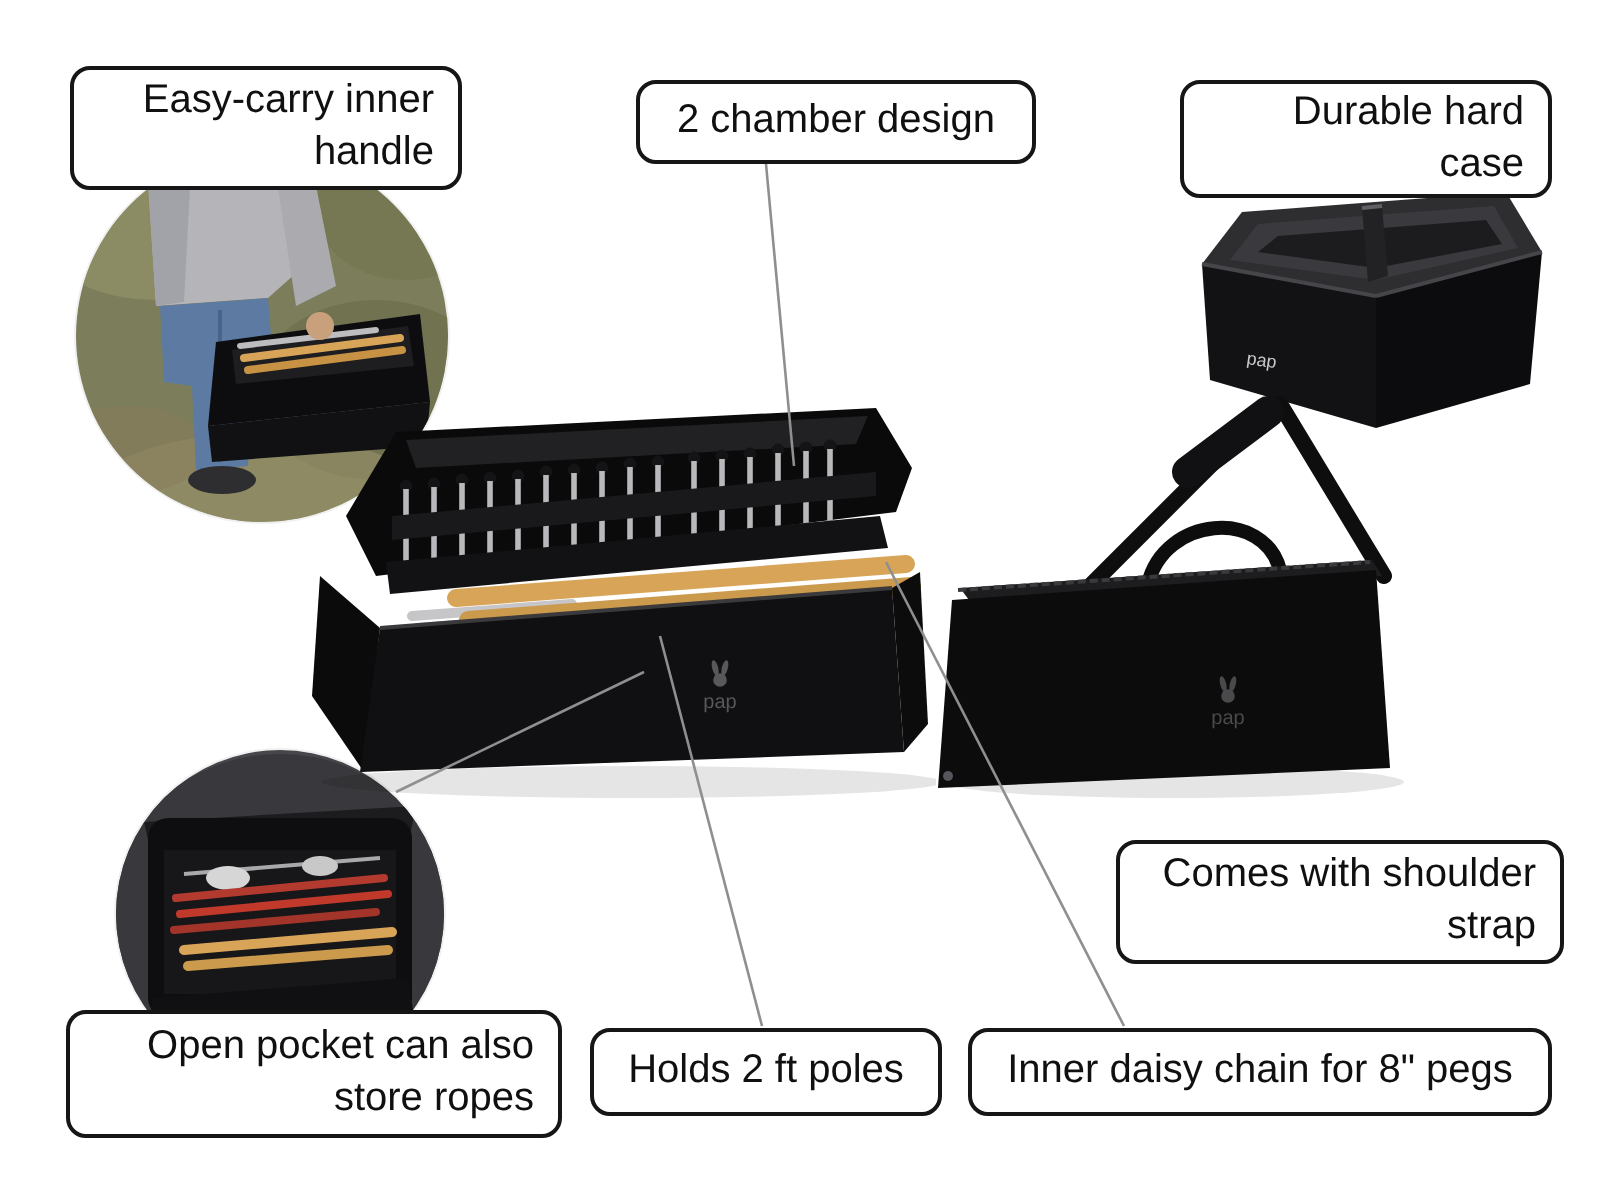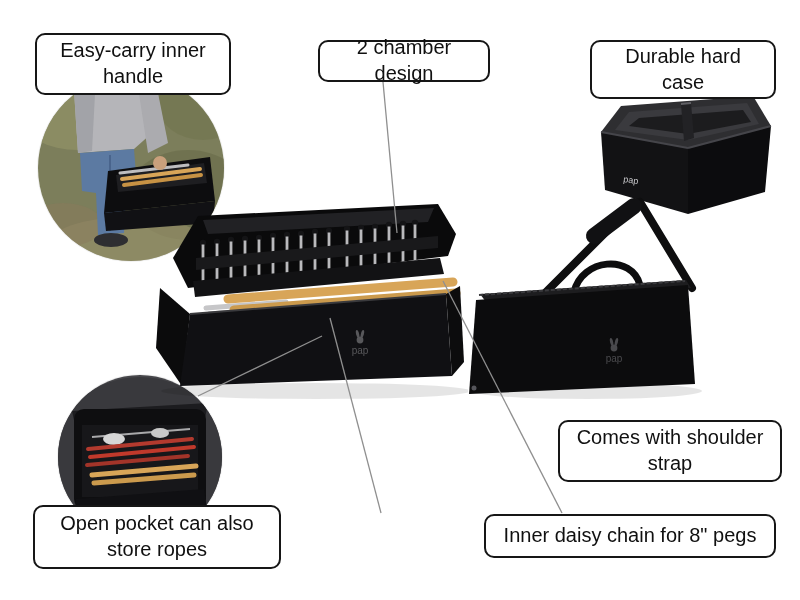--- a/index.html
+++ b/index.html
@@ -11,21 +11,21 @@
     position:absolute;border-radius:50%;overflow:hidden;z-index:1;
     box-shadow:0 0 0 1px rgba(0,0,0,0.06);
   }
   .photo-circle svg{display:block;width:100%;height:100%;}
   .art{position:absolute;z-index:2;}
   .connectors{position:absolute;left:0;top:0;z-index:4;pointer-events:none;}
   .connectors line{stroke:#8f8f8f;stroke-width:1.3;}
   .callout{
     position:absolute;z-index:5;background:#ffffff;border:2px solid #161616;
     border-radius:10px;display:flex;align-items:center;justify-content:center;
-    text-align:center;color:#101010;font-size:20px;line-height:1.28;
+    text-align:right;color:#101010;font-size:20px;line-height:1.28;
     padding:4px 12px;box-sizing:border-box;
   }
 </style>
 </head>
 <body>
 
 <div class="stage">
 
   <div class="photo-circle" style="left:38px;top:75px;width:186px;height:186px">
     <svg viewBox="0 0 186 186">
@@ -160,34 +160,37 @@
     <line x1="648" y1="82" x2="656" y2="97"></line>
     <line x1="198" y1="396" x2="322" y2="336"></line>
     <line x1="381" y1="513" x2="330" y2="318"></line>
     <line x1="562" y1="513" x2="443" y2="281"></line>
   </svg>
 
   <div class="callout" style="left:35px;top:33px;width:196px;height:62px">
     <span>Easy-carry inner handle</span>
   </div>
 
-  <div class="callout" style="left:318px;top:40px;width:172px;height:42px">
+  <div class="callout" style="left:318px;top:40px;width:200px;height:42px">
     <span>2 chamber design</span>
   </div>
 
   <div class="callout" style="left:590px;top:40px;width:186px;height:59px">
     <span>Durable hard case</span>
   </div>
 
   <div class="callout" style="left:33px;top:505px;width:248px;height:64px">
     <span>Open pocket can also store ropes</span>
   </div>
 
   <div class="callout" style="left:558px;top:420px;width:224px;height:62px">
     <span>Comes with shoulder strap</span>
   </div>
 
+  <div class="callout" style="left:295px;top:514px;width:176px;height:44px">
+    <span>Holds 2 ft poles</span>
+  </div>
 
   <div class="callout" style="left:484px;top:514px;width:292px;height:44px">
     <span>Inner daisy chain for 8" pegs</span>
   </div>
 
 </div>
 
 </body></html>

